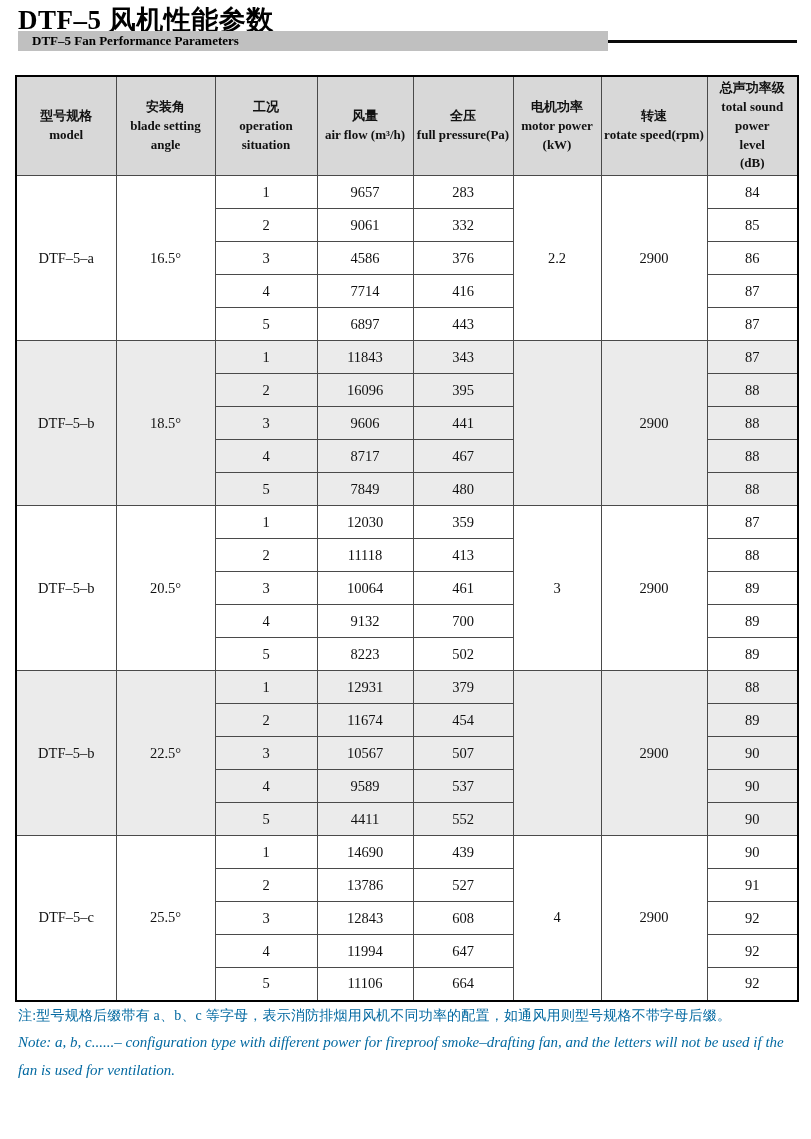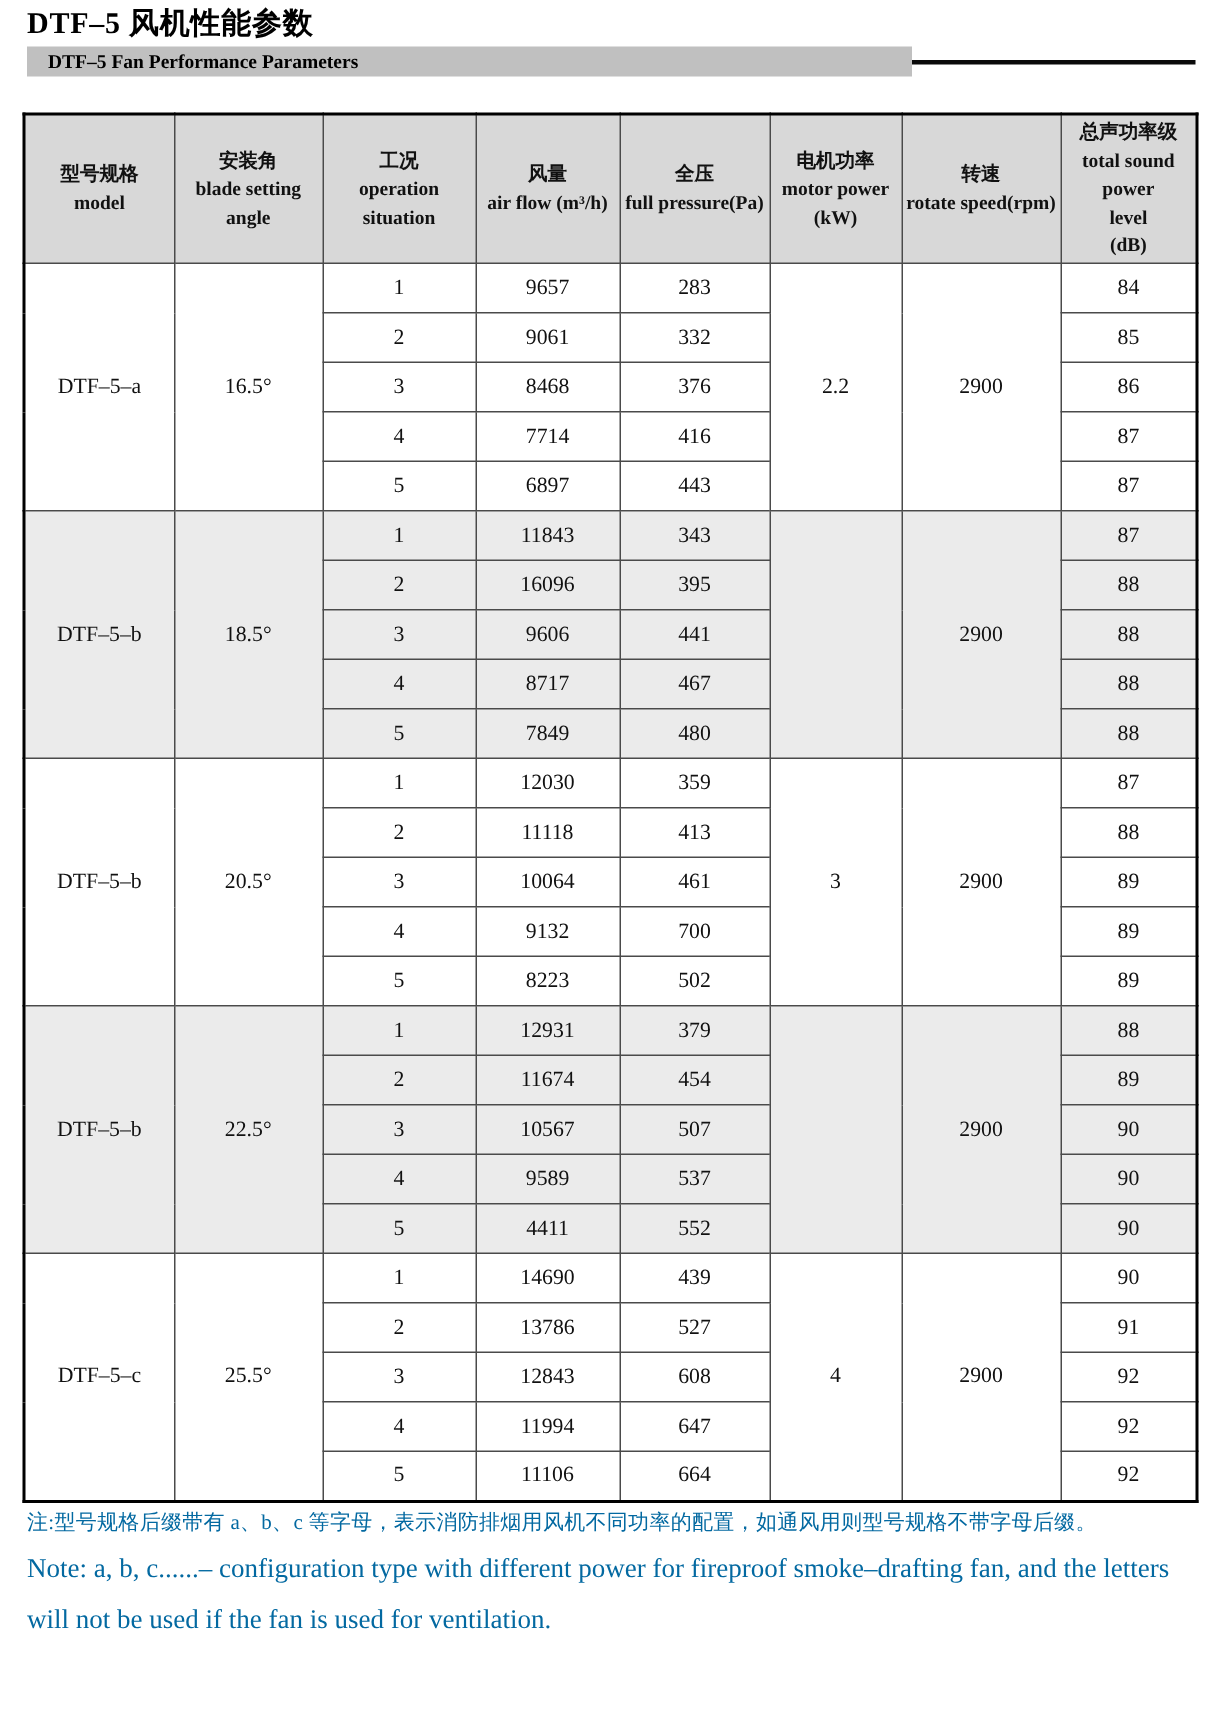--- a/index.html
+++ b/index.html
@@ -12,21 +12,21 @@
     position: relative;
     width: 811px;
     height: 1139px;
     background: #ffffff;
     overflow: hidden;
   }
   .doc-title {
     position: absolute;
     left: 18px;
     top: 2px;
-    font-size: 20px;
+    font-size: 27px;
     font-weight: bold;
     letter-spacing: 0.5px;
     color: #000;
   }
   .subtitle-row {
     position: absolute;
     left: 18px;
     top: 31px;
     width: 779px;
     display: flex;
@@ -91,23 +91,24 @@
     top: 1005px;
     width: 778px;
     color: #0369a1;
   }
   .note-zh {
     font-size: 14px;
     line-height: 1.6;
     letter-spacing: 0.2px;
   }
   .note-en {
-    font-size: 18px;
+    font-size: 15px;
     line-height: 1.85;
     margin-top: 2px;
+    font-style: italic;
   }
 </style>
 </head>
 <body>
 
 <div class="page">
 
   <div class="doc-title">DTF–5 风机性能参数</div>
 
   <div class="subtitle-row">
@@ -163,21 +164,21 @@
           <td>84</td>
         </tr>
         <tr>
           <td>2</td>
           <td>9061</td>
           <td>332</td>
           <td>85</td>
         </tr>
         <tr>
           <td>3</td>
-          <td>8468</td>
+          <td>4586</td>
           <td>376</td>
           <td>86</td>
         </tr>
         <tr>
           <td>4</td>
           <td>7714</td>
           <td>416</td>
           <td>87</td>
         </tr>
         <tr>

